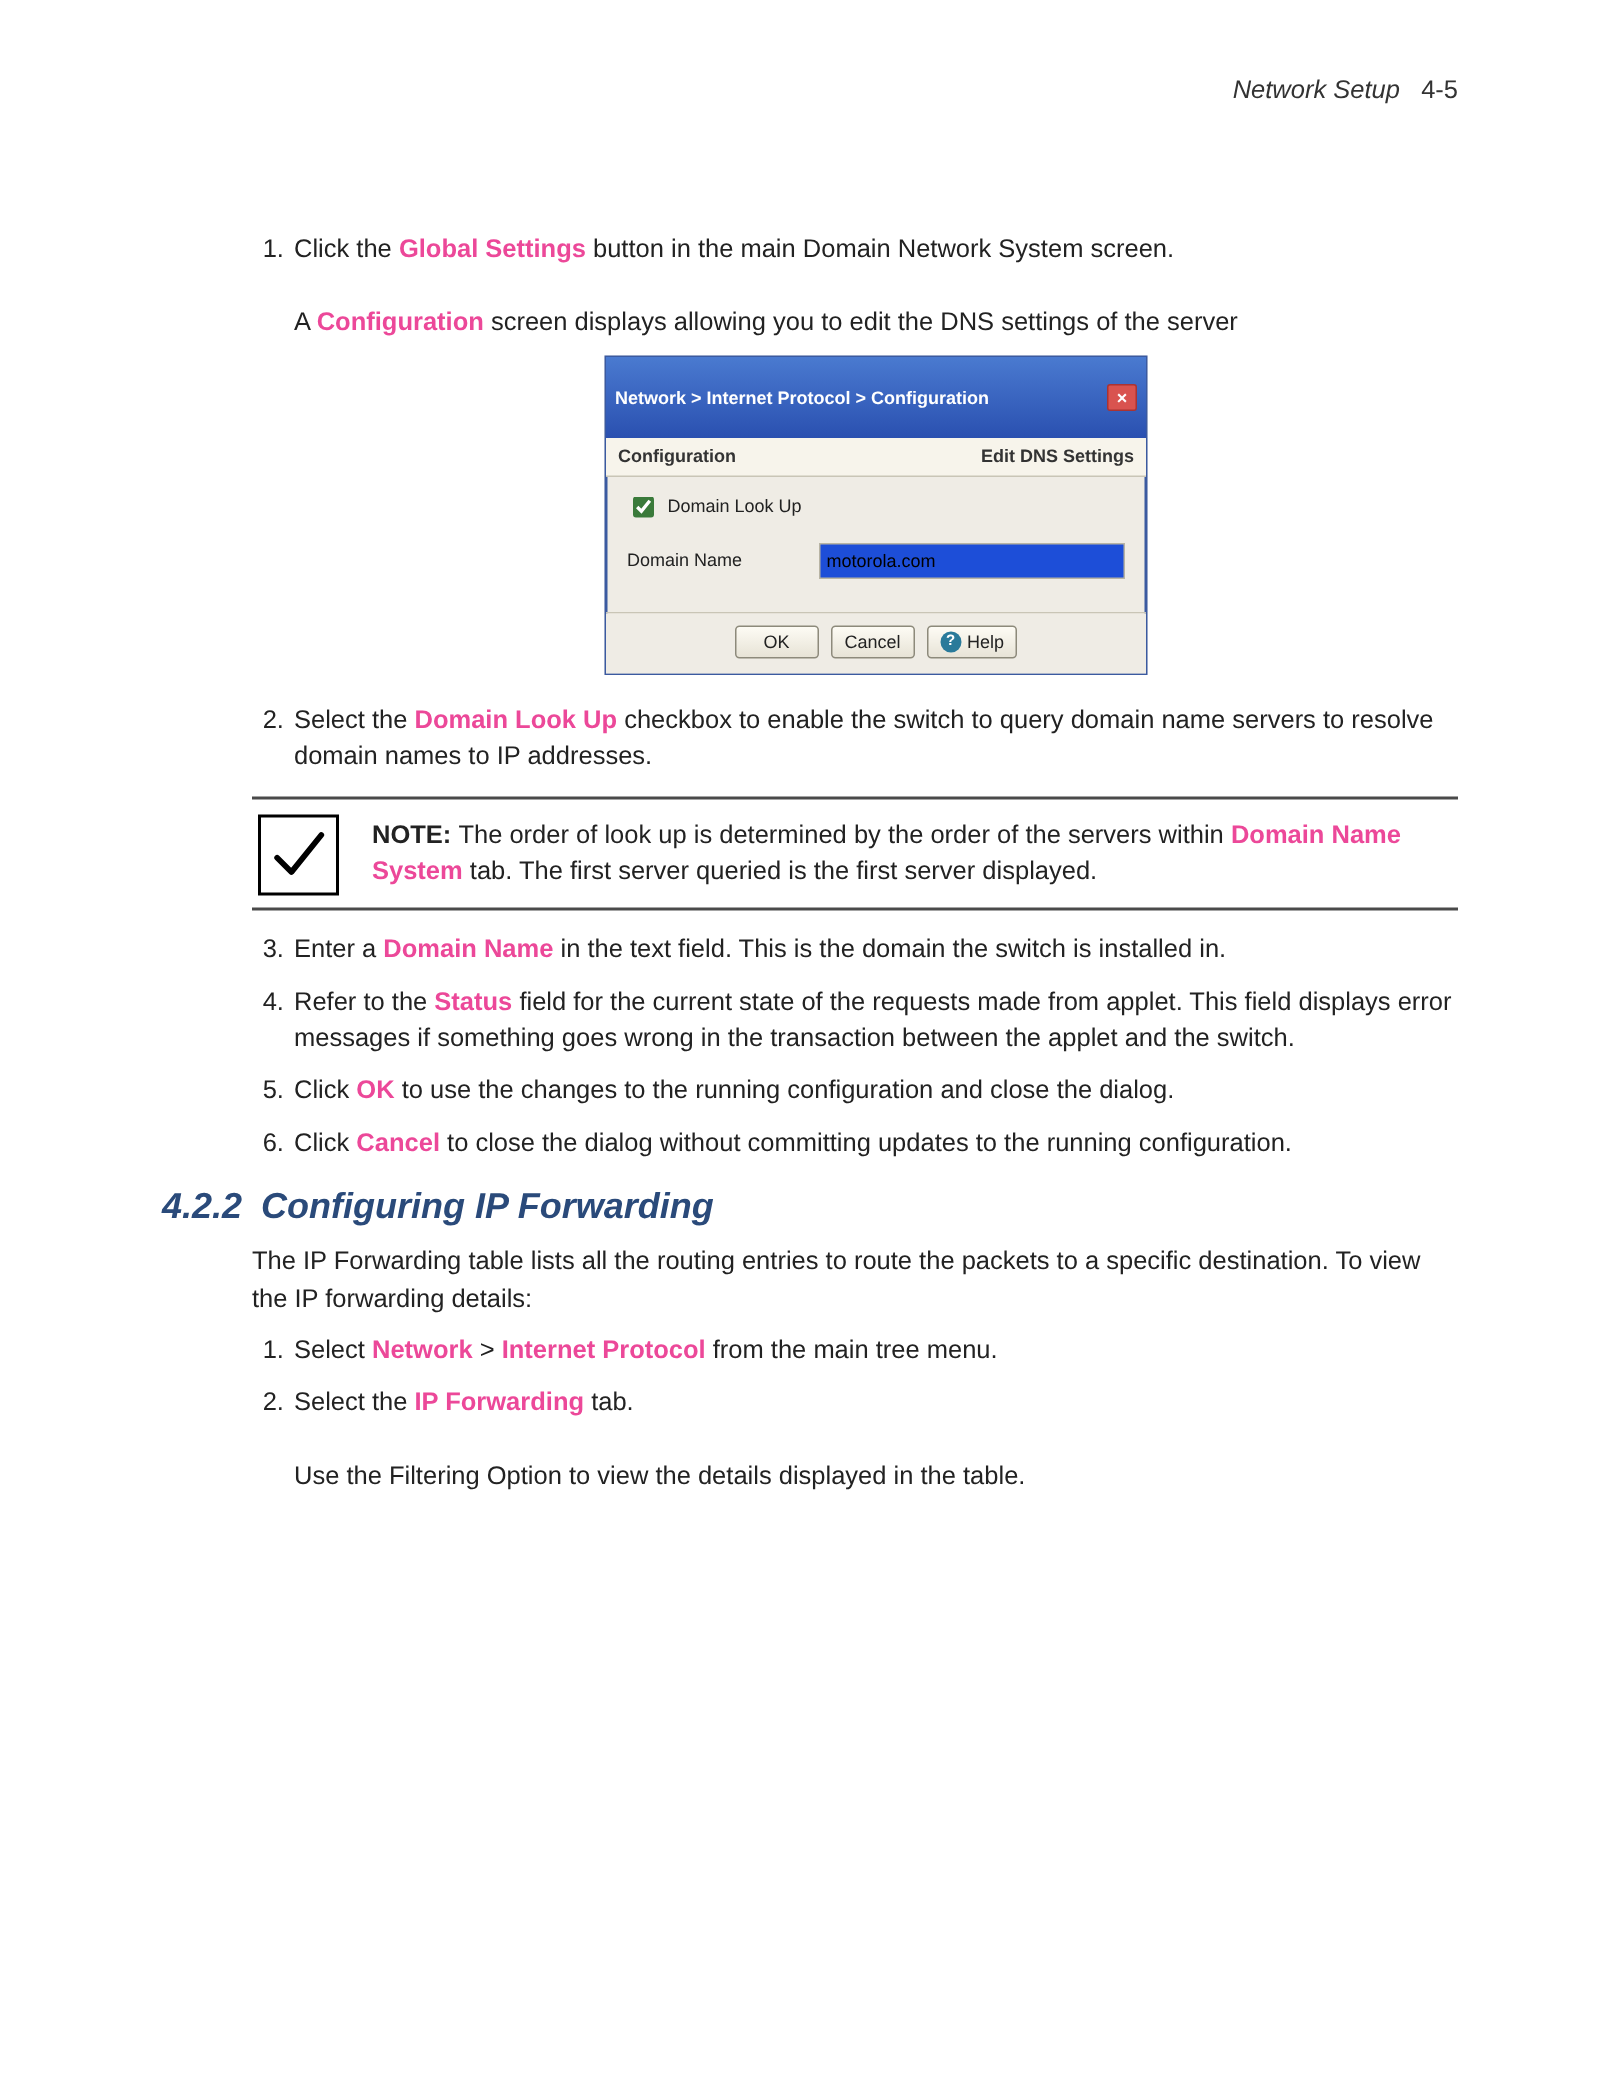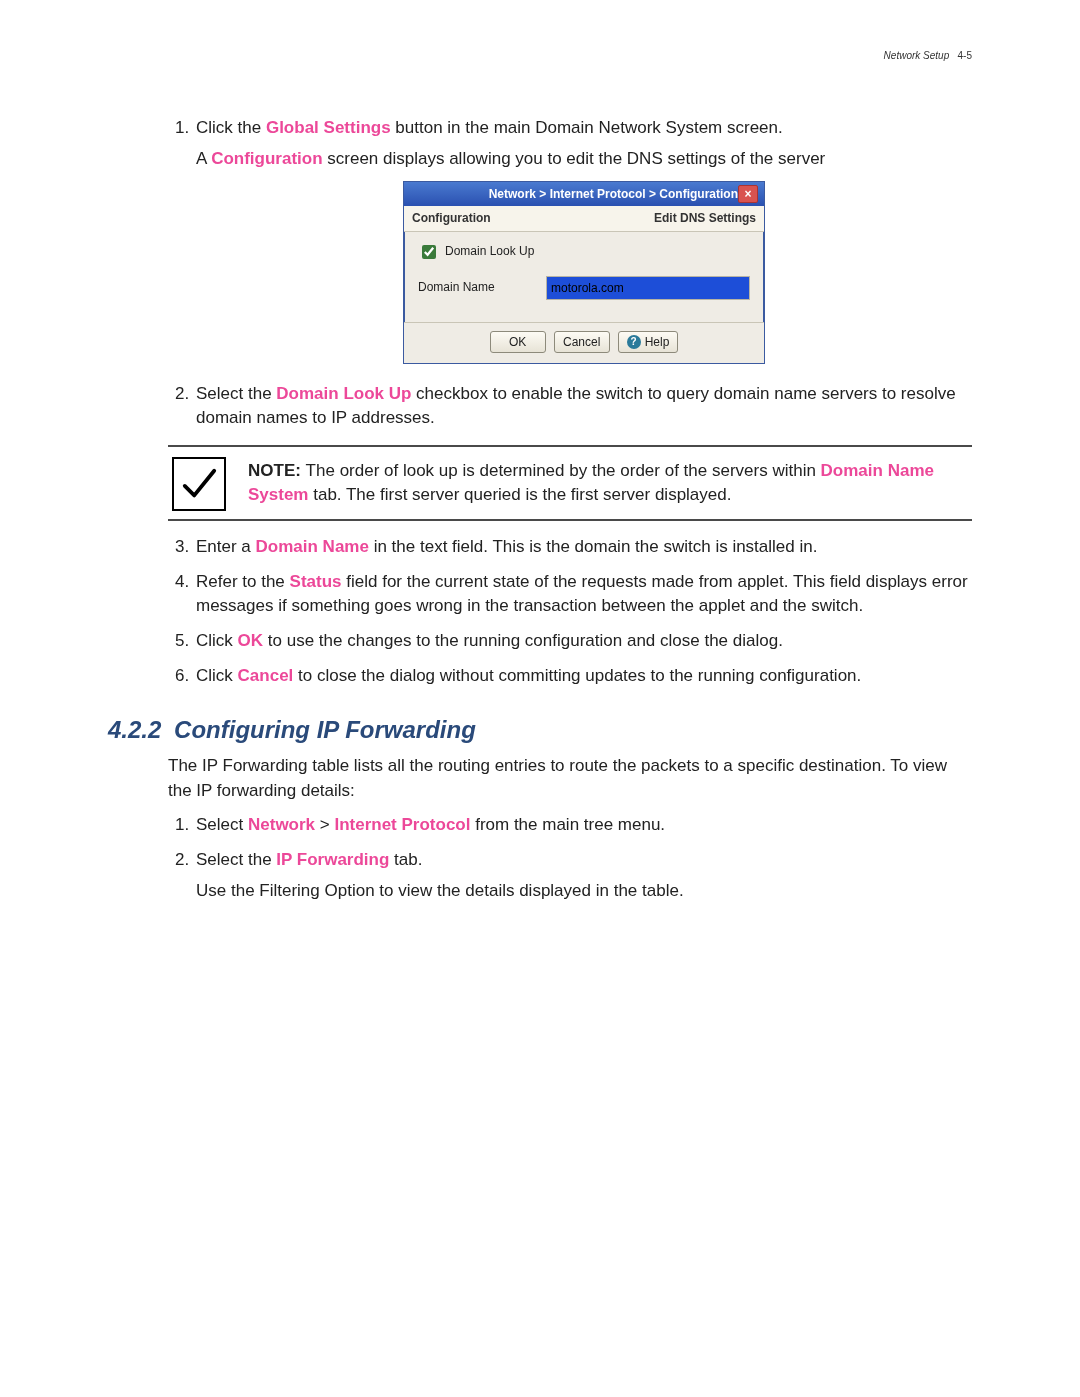--- a/index.html
+++ b/index.html
@@ -11,42 +11,42 @@
   }
   .page {
     width: 1080px;
     height: 1397px;
     position: relative;
     box-sizing: border-box;
     padding: 50px 108px 0 108px;
   }
   .header-line {
     text-align: right;
-    font-size: 10px;
+    font-size: 17px;
     color: #333;
-    margin-bottom: 55px;
+    margin-bottom: 84px;
   }
   .header-line .italic {
     font-style: italic;
   }
   .content {
     padding-left: 60px;
   }
   ol.steps {
     margin: 0;
     padding-left: 26px;
     font-size: 17px;
     line-height: 1.45;
   }
   ol.steps > li {
     margin-bottom: 10px;
     padding-left: 2px;
   }
   .body-text {
-    margin-top: 6px;
+    margin-top: 24px;
     font-size: 17px;
     line-height: 1.45;
   }
   .bold { font-weight: bold; color: #ec4899; }
 
   
   .dialog-wrap {
     display: flex;
     justify-content: center;
     margin: 10px 0 18px 0;
@@ -57,23 +57,23 @@
     background: #efece5;
     font-family: Tahoma, Arial, sans-serif;
     font-size: 12px;
     position: relative;
     box-shadow: 0 0 0 1px #3b5aa0 inset;
   }
   .dlg-title {
     background: linear-gradient(#4a7ad0, #2a50b0);
     color: #fff;
     font-weight: bold;
-    padding: 3px 6px;
-    display: flex;
-    justify-content: flex-end;
+    padding: 18px 6px;
+    display: flex;
+    justify-content: space-between;
     align-items: center;
   }
   .close-btn {
     width: 18px;
     height: 16px;
     background: #d9534f;
     border: 1px solid #a33;
     display: flex;
     align-items: center;
     justify-content: center;
@@ -186,21 +186,21 @@
     flex: 1;
   }
   .note-text .bold-dark { font-weight: bold; color: #222; }
 
   
   .section-heading {
     font-style: italic;
     font-weight: bold;
     font-size: 24px;
     color: #2a4a7a;
-    margin: 28px 0 10px -60px;
+    margin: 17px 0 10px -60px;
   }
   .section-heading .num {
     font-style: italic;
     margin-right: 6px;
   }
   .para {
     font-size: 17px;
     line-height: 1.45;
     margin: 0 0 10px 0;
   }

